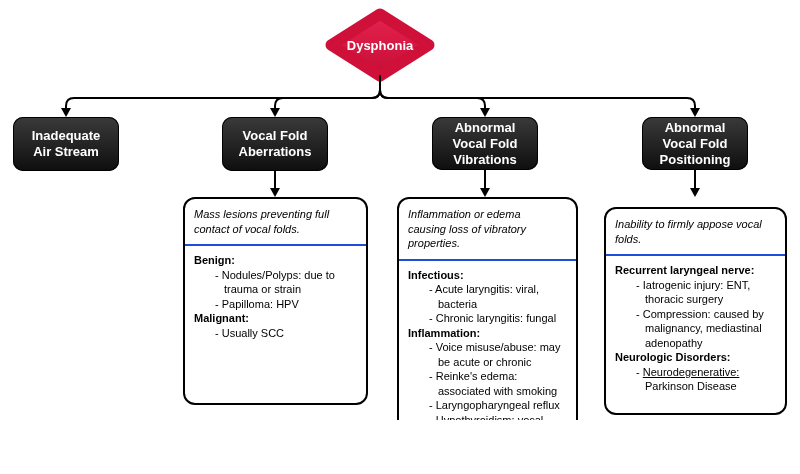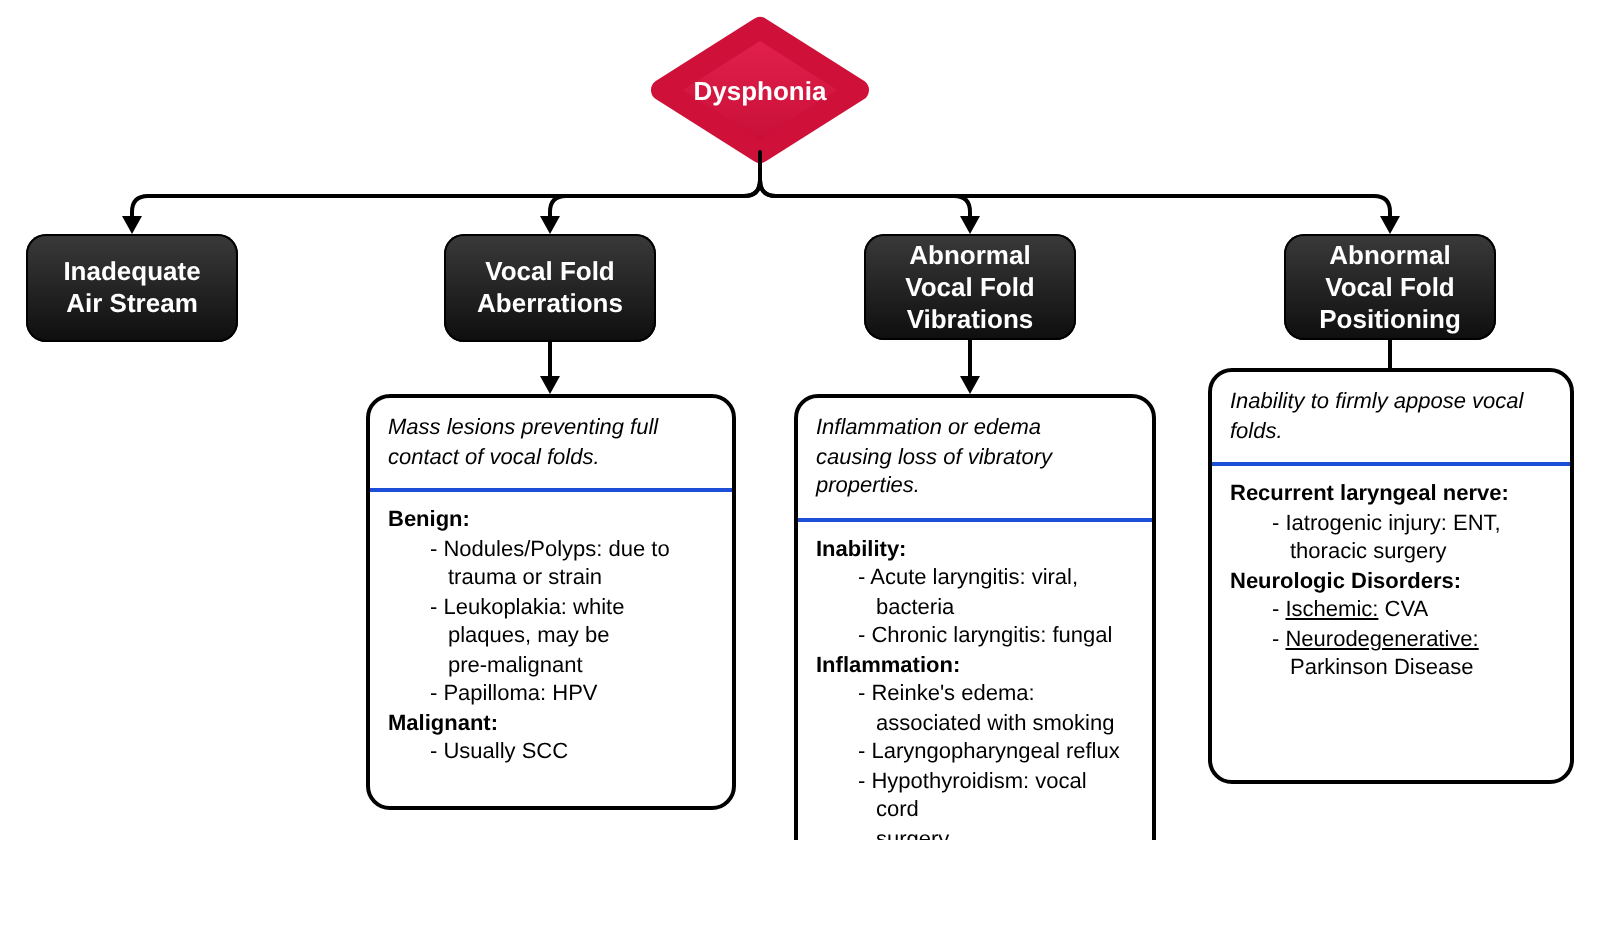--- a/index.html
+++ b/index.html
@@ -31,21 +31,21 @@
   .node-3{left:432px;top:117px;height:53px;}
   .node-4{left:642px;top:117px;height:53px;}
 
   
   .detail{
     position:absolute;z-index:1;background:#fff;border:2px solid #000;border-radius:12px;
     font-size:11px;line-height:14.5px;box-sizing:border-box;
   }
   .detail-2{left:183px;top:197px;width:185px;height:208px;}
   .detail-3{left:397px;top:197px;width:181px;height:260px;}
-  .detail-4{left:604px;top:184px;width:183px;height:208px;}
+  .detail-4{left:604px;top:207px;width:183px;height:208px;}
   .detail-intro{
     padding:8px 9px;border-bottom:2px solid #1d4ed8;white-space:pre-line;font-style:italic;
   }
   .detail-body{padding:7px 9px 8px 9px;}
   .sec-heading{font-weight:bold;white-space:pre-line;}
   .sec-item{
     margin-left:21px;padding-left:9px;text-indent:-9px;white-space:pre-line;
   }
 </style>
 </head>
@@ -94,54 +94,55 @@
 Vocal Fold
 Positioning</div>
 
   <div class="detail detail-2">
     <div class="detail-intro">Mass lesions preventing full
 contact of vocal folds.</div>
     <div class="detail-body">
         <div class="sec-heading">Benign:</div>
         <div class="sec-item">- Nodules/Polyps: due to
 trauma or strain</div>
-        <div class="sec-item">- Leukoplakia: white
-plaques, may be
-pre-malignant</div>
         <div class="sec-item">- Papilloma: HPV</div>
         <div class="sec-heading">Malignant:</div>
         <div class="sec-item">- Usually SCC</div>
       </div>
   </div>
 
   <div class="detail detail-3">
     <div class="detail-intro">Inflammation or edema
 causing loss of vibratory
 properties.</div>
     <div class="detail-body">
-        <div class="sec-heading">Inability:</div>
+        <div class="sec-heading">Infectious:</div>
         <div class="sec-item">- Acute laryngitis: viral,
 bacteria</div>
         <div class="sec-item">- Chronic laryngitis: fungal</div>
         <div class="sec-heading">Inflammation:</div>
+        <div class="sec-item">- Voice misuse/abuse: may
+be acute or chronic</div>
         <div class="sec-item">- Reinke's edema:
 associated with smoking</div>
         <div class="sec-item">- Laryngopharyngeal reflux</div>
         <div class="sec-item">- Hypothyroidism: vocal cord
 surgery</div>
       </div>
   </div>
 
   <div class="detail detail-4">
     <div class="detail-intro">Inability to firmly appose vocal
 folds.</div>
     <div class="detail-body">
         <div class="sec-heading">Recurrent laryngeal nerve:</div>
         <div class="sec-item">- Iatrogenic injury: ENT,
 thoracic surgery</div>
+        <div class="sec-item">- Compression: caused by
+malignancy, mediastinal
+adenopathy</div>
         <div class="sec-heading">Neurologic Disorders:</div>
-        <div class="sec-item">- <u>Ischemic:</u> CVA</div>
         <div class="sec-item">- <u>Neurodegenerative:</u>
 Parkinson Disease</div>
       </div>
   </div>
 
 </div>
 
 </body></html>

